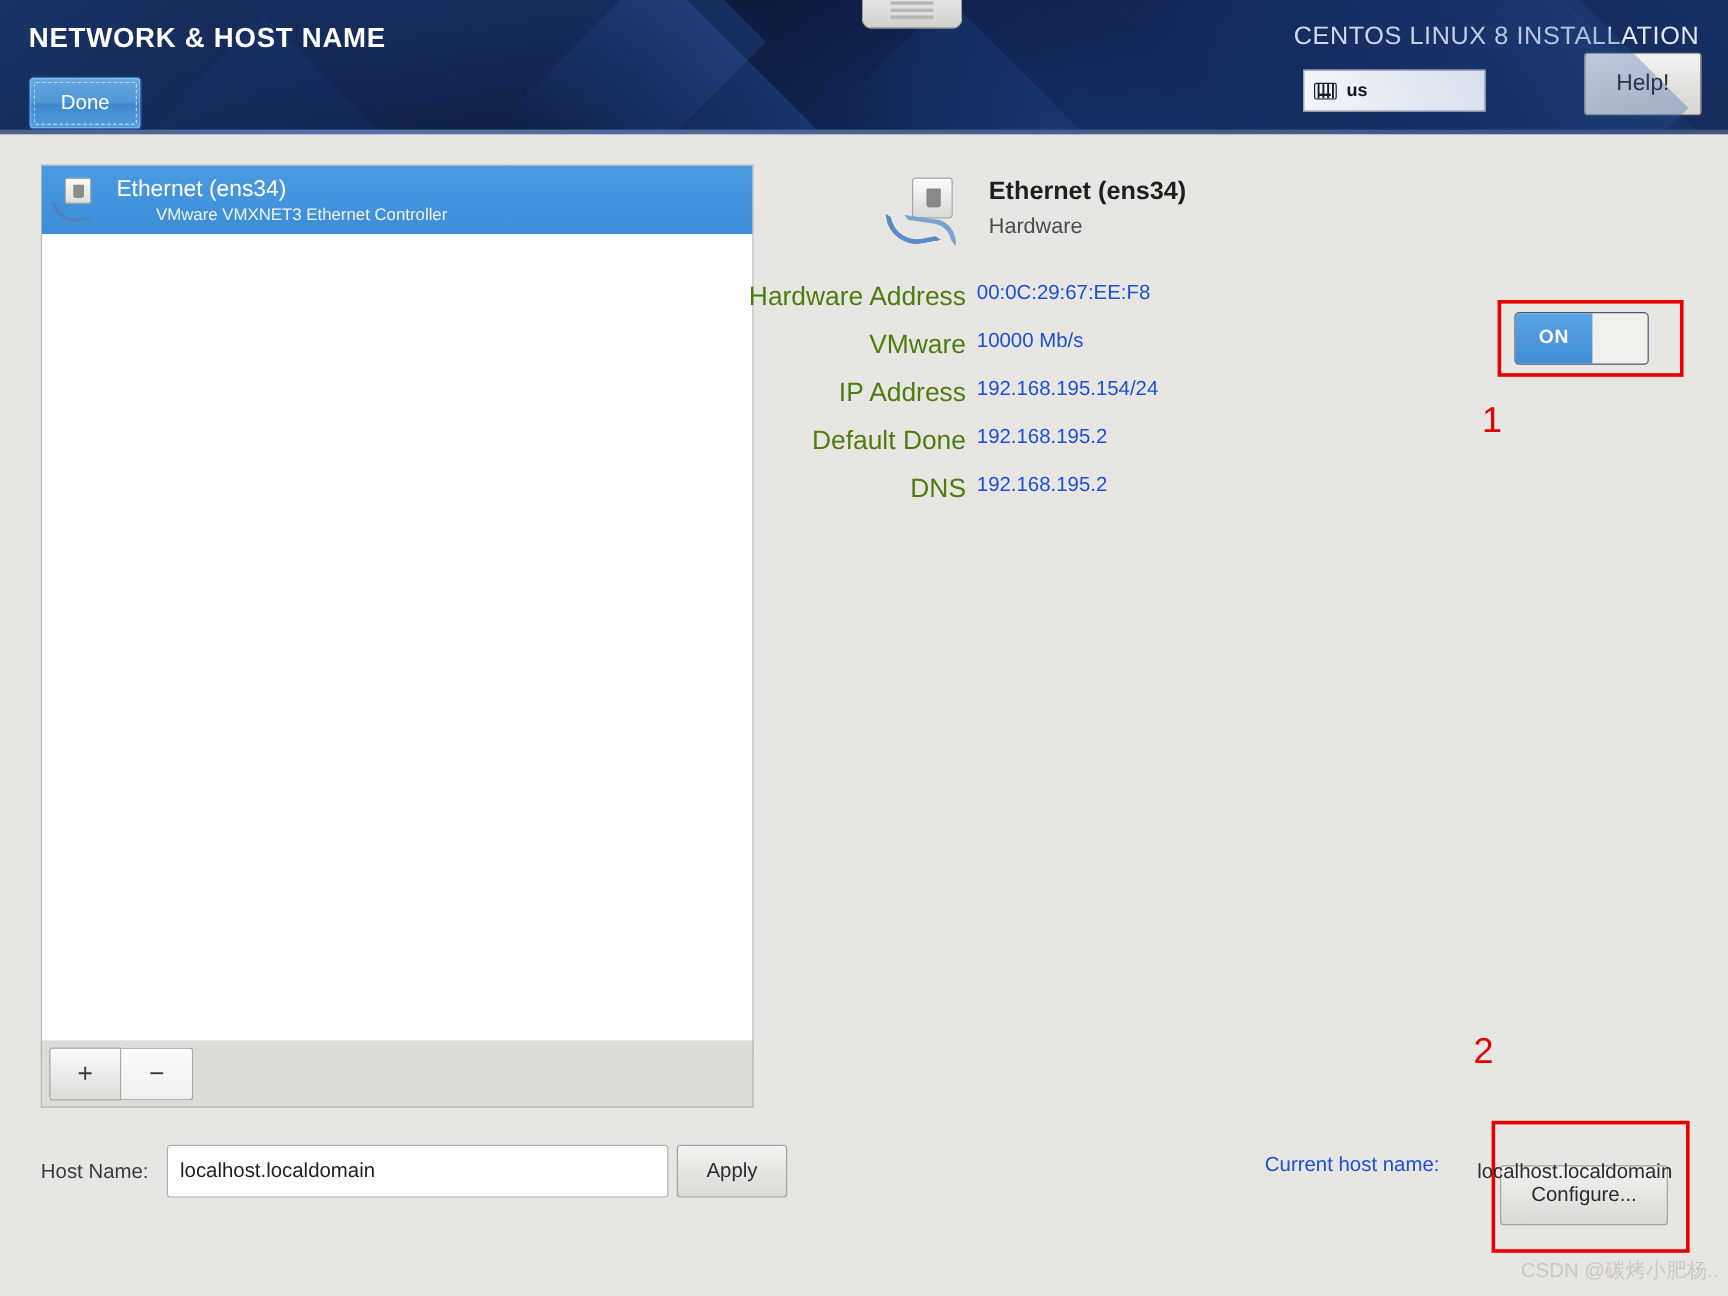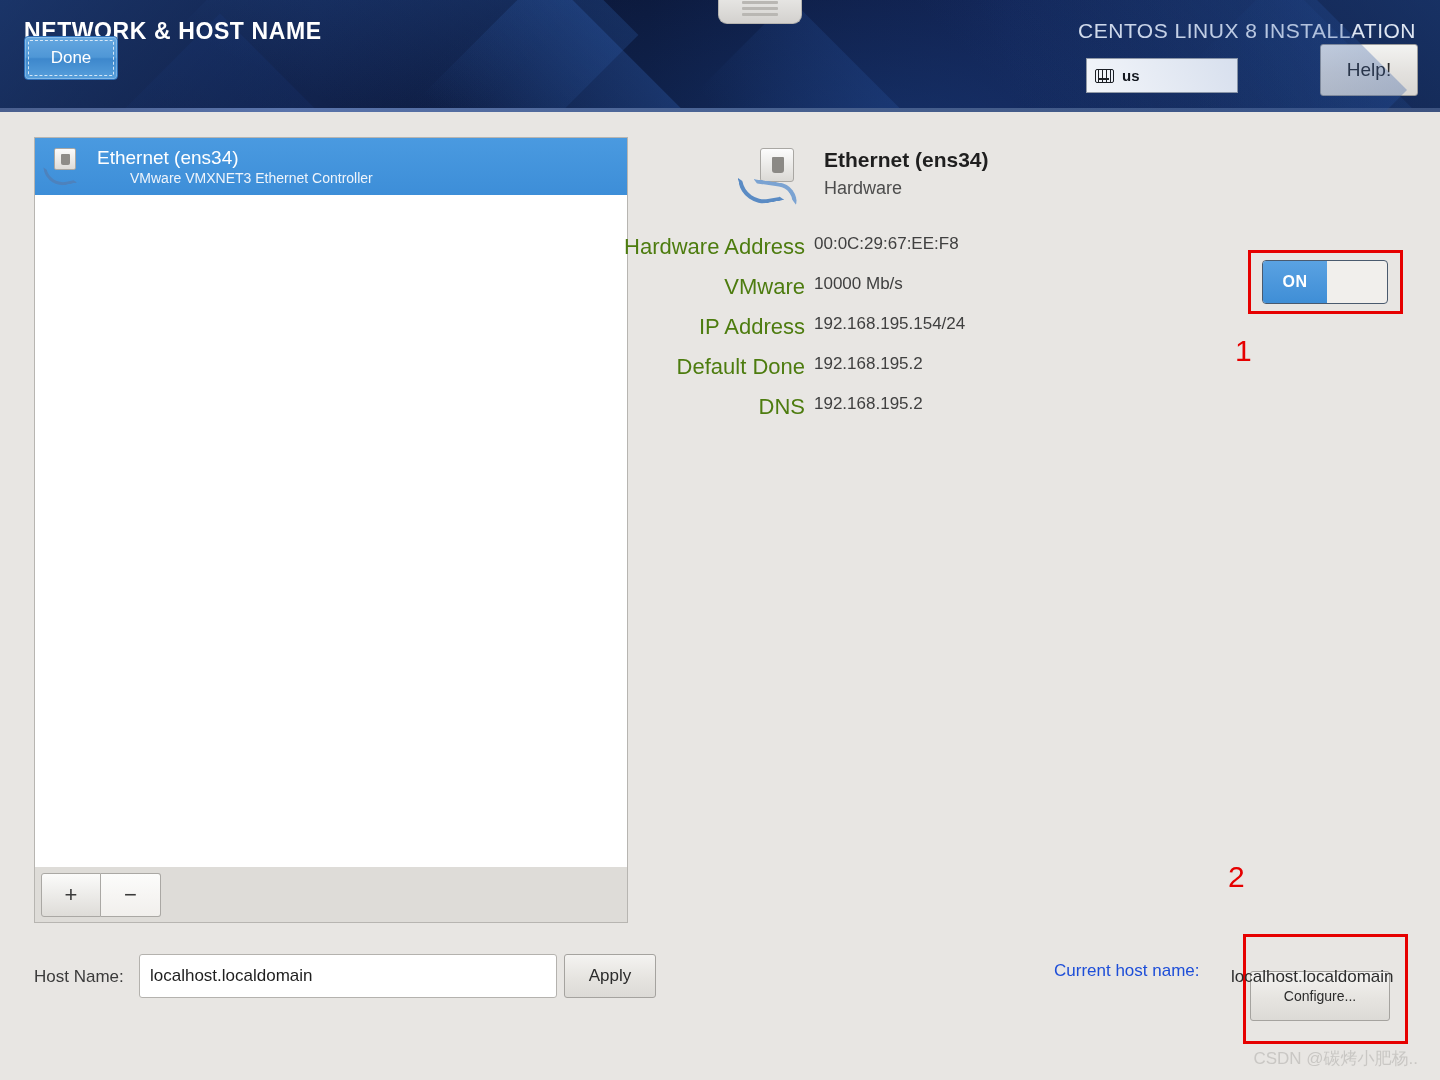--- a/index.html
+++ b/index.html
@@ -65,21 +65,21 @@
     position: absolute;
     left: 24px; top: 18px;
     font-size: 23px;
     font-weight: bold;
     letter-spacing: 0.6px;
     color: #ffffff;
   }
 
   .done-button {
     position: absolute;
-    left: 24px; top: 36px;
+    left: 24px; top: 64px;
     width: 94px; height: 44px;
     border-radius: 4px;
     border: 1px solid #2b6fba;
     background: linear-gradient(to bottom, #66a8e0 0%, #4f97d6 48%, #3d87cc 52%, #58a0dc 100%);
     color: #ffffff;
     font-size: 17px;
     line-height: 42px;
     text-align: center;
     cursor: pointer;
     box-shadow: inset 0 0 0 1px rgba(255,255,255,0.25);
@@ -311,29 +311,29 @@
   }
   .detail-grid .lbl {
     text-align: right;
     font-size: 22px;
     color: #4d7c0f;
     white-space: nowrap;
   }
   .detail-grid .val {
     text-align: left;
     font-size: 17px;
-    color: #404040;
+    color: #1d4ed8;
     white-space: nowrap;
   }
 
   
   .toggle {
     position: absolute;
     left: 1262px; top: 148px;
-    width: 126px; height: 44px;
+    width: 112px; height: 44px;
     border: 1px solid #4a5a6e;
     border-radius: 4px;
     background: #f1efec;
     overflow: hidden;
     cursor: pointer;
     display: flex;
     flex-direction: column;
   }
   .toggle .on-part {
     width: 64px; height: 100%;
@@ -354,21 +354,21 @@
 
   
   .configure-button {
     position: absolute;
     left: 1250px; top: 859px;
     width: 140px; height: 50px;
     border: 1px solid #a5a39f;
     border-radius: 3px;
     background: linear-gradient(to bottom, #f4f3f1 0%, #e6e4e0 55%, #dcdad6 100%);
     color: #2c2c2c;
-    font-size: 14px;
+    font-size: 17px;
     line-height: 48px;
     text-align: center;
     cursor: pointer;
   }
 
   
   .anno-box {
     position: absolute;
     border: 3px solid #e60000;
     pointer-events: none;
@@ -426,21 +426,21 @@
   }
   .current-host-value {
     position: absolute;
     left: 1231px; top: 855px;
     font-size: 17px;
     color: #2c2c2c;
   }
 
   .watermark {
     position: absolute;
-    right: 22px; bottom: 10px;
+    right: 8px; bottom: 10px;
     font-size: 17px;
     color: #c9c7c4;
     white-space: nowrap;
   }
 </style>
 </head>
 <body>
 
 <div class="header">
   <div class="facet f1"></div>

